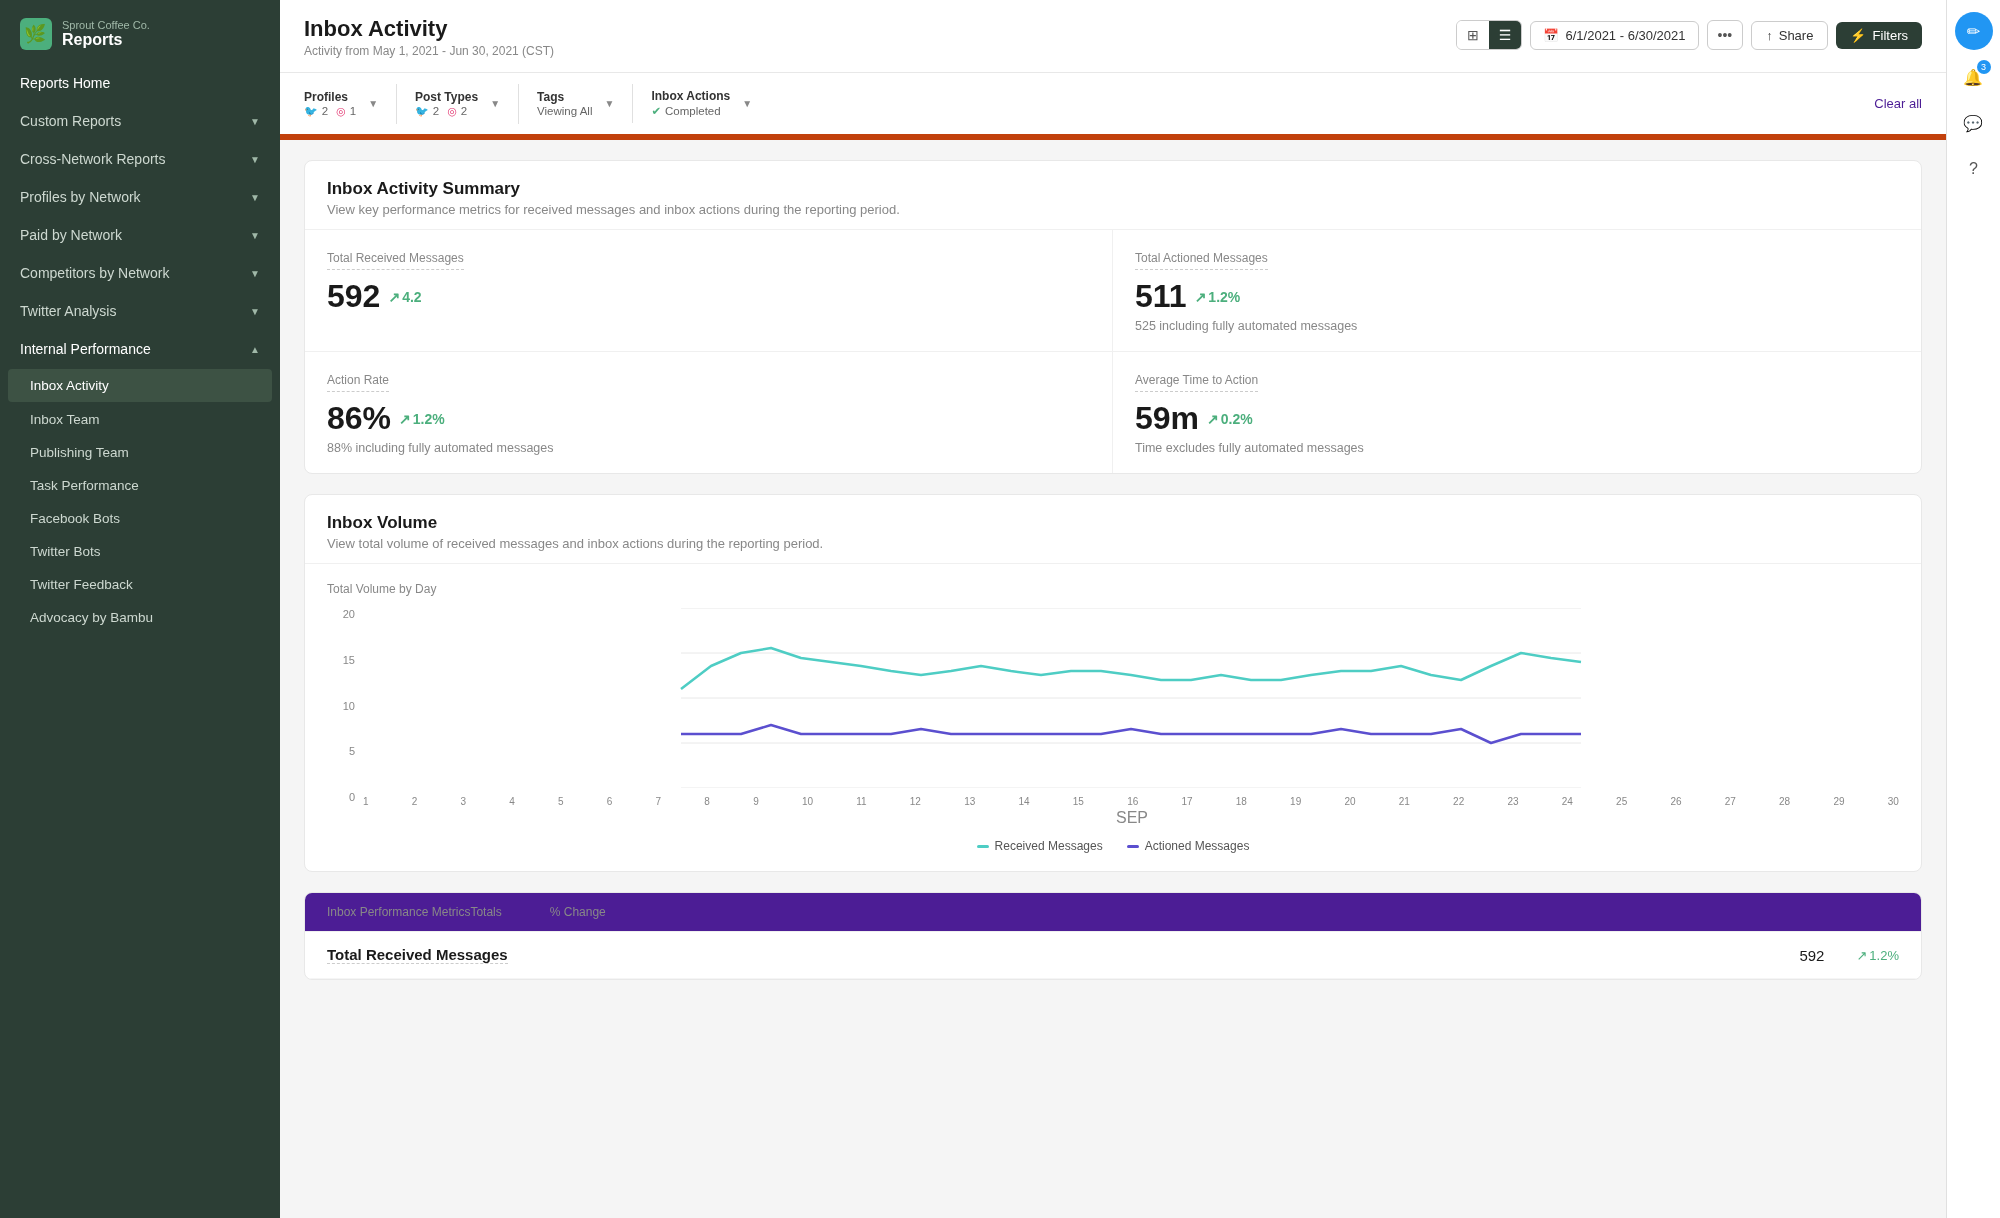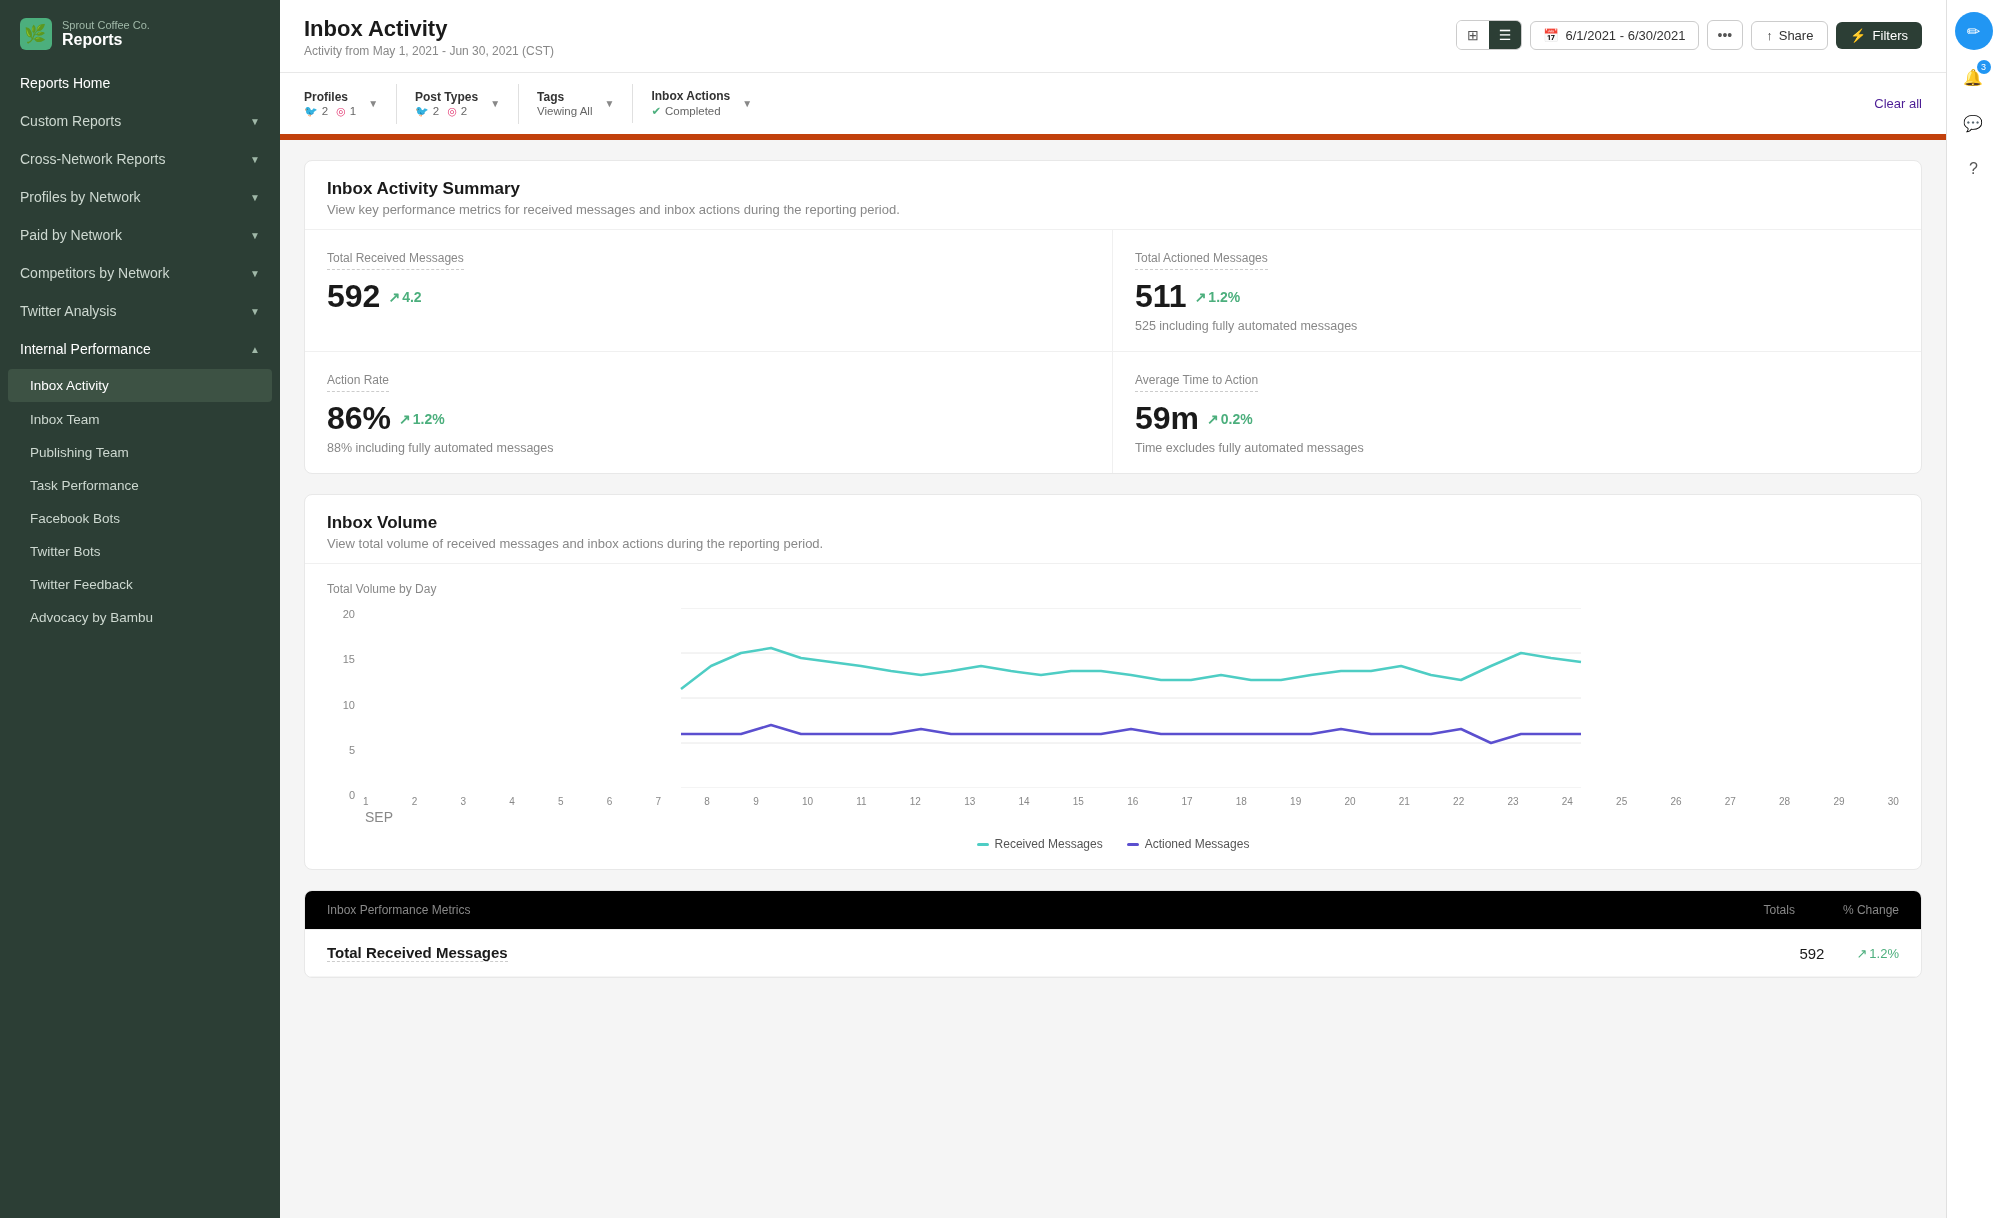--- a/index.html
+++ b/index.html
@@ -227,24 +227,24 @@
     
     .chart-legend {
       display: flex; justify-content: center; gap: 24px;
       margin-top: 12px;
     }
     .legend-item { display: flex; align-items: center; gap: 6px; font-size: 12px; color: #555; }
     .legend-dot { width: 12px; height: 3px; border-radius: 2px; }
     .legend-dot.received { background: #4ecdc4; }
     .legend-dot.actioned { background: #5b4fcf; }
     .perf-table-header {
-      display: flex; justify-content: space-between;
+      display: flex; 
       padding: 12px 22px;
       font-size: 12px; color: #888;
-      background: #000000;
+      background: #4c1d95;
       border-bottom: 1px solid #f0f0f0;
     }
     .perf-row {
       display: flex; justify-content: space-between; align-items: center;
       padding: 14px 22px;
       border-bottom: 1px solid #f5f5f5;
     }
     .perf-metric-name {
       font-size: 15px; font-weight: 600; color: #1a1a1a;
       border-bottom: 1px dashed #ccc;
@@ -520,21 +520,21 @@
                 <span>22</span>
                 <span>23</span>
                 <span>24</span>
                 <span>25</span>
                 <span>26</span>
                 <span>27</span>
                 <span>28</span>
                 <span>29</span>
                 <span>30</span>
             </div>
-            <div style="font-size:14px; color:#888; margin-top:2px; padding-left:2px;">SEP</div>
+            <div style="font-size:16px; color:#888; margin-top:2px; padding-left:2px;text-align:center;">SEP</div>
           </div>
         </div>
 
         <div class="chart-legend">
           <div class="legend-item">
             <div class="legend-dot received"></div>
             <span>Received Messages</span>
           </div>
           <div class="legend-item">
             <div class="legend-dot actioned"></div>

